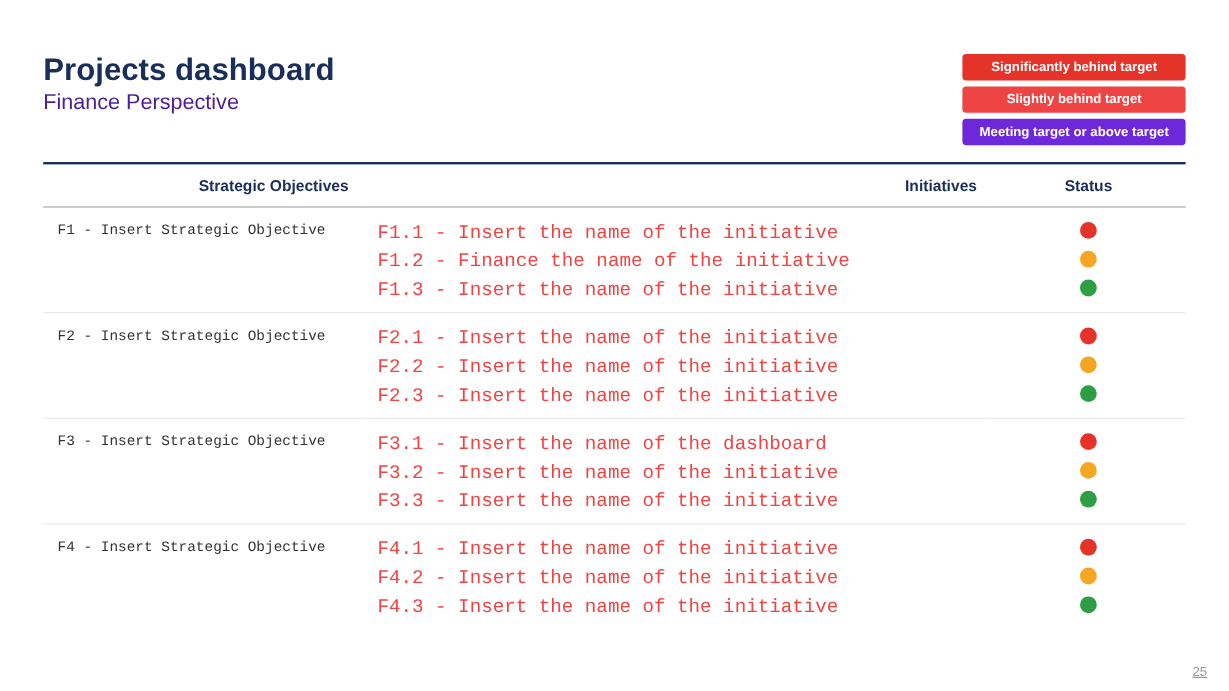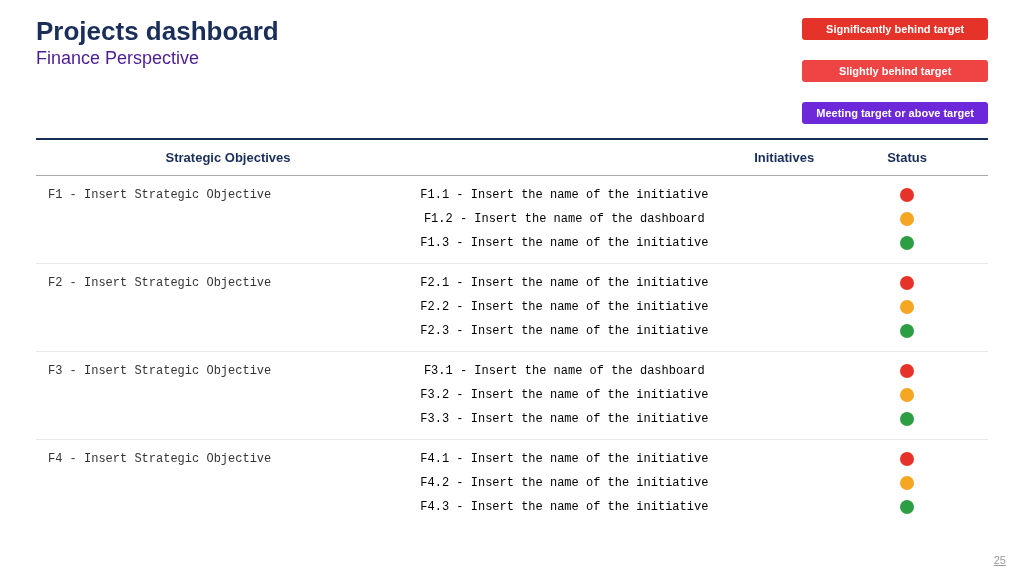--- a/index.html
+++ b/index.html
@@ -9,21 +9,21 @@
       background: #ffffff;
       font-family: Arial, sans-serif;
       overflow: hidden;
       position: relative;
     }
 
     .page {
       width: 1024px;
       height: 576px;
       background: #ffffff;
-      padding: 16px 36px 20px 36px;
+      padding: 43px 36px 20px 36px;
       position: relative;
     }
 
     
     .header {
       display: flex;
       justify-content: space-between;
       align-items: flex-start;
       margin-bottom: 14px;
     }
@@ -41,21 +41,21 @@
       font-size: 18px;
       font-weight: 400;
       color: #4c1d95;
       line-height: 1.3;
     }
 
     
     .legend {
       display: flex;
       flex-direction: column;
-      gap: 20px;
+      gap: 5px;
       margin-top: 2px;
     }
 
     .legend-item {
       padding: 5px 14px;
       border-radius: 3px;
       font-size: 11px;
       font-weight: 600;
       color: #ffffff;
       text-align: center;
@@ -131,24 +131,23 @@
       font-size: 12px;
       color: #333;
       vertical-align: top;
       padding-top: 12px;
       padding-left: 12px;
       border-top: 1px solid #e8e8e8;
     }
 
     .init-td {
       width: 55%;
-      font-size: 12px;
-      color: #000000;
+      font-size: 16px;
+      color: #ef4444;
       padding: 3px 12px;
-      text-align: center;
     }
 
     .init-td-first {
       padding-top: 12px;
       border-top: 1px solid #e8e8e8;
     }
 
     .stat-td {
       width: 17%;
       text-align: center;
@@ -192,21 +191,21 @@
           <th class="status-col">Status</th>
         </tr>
       </thead>
       <tbody id="table-body">
       <tr>
             <td rowspan="3" class="obj-td">F1 - Insert Strategic Objective</td>
             <td class="init-td init-td-first">F1.1 - Insert the name of the initiative</td>
             <td class="stat-td stat-td-first"><span class="dot dot-red"></span></td>
           </tr>
           <tr>
-            <td class="init-td">F1.2 - Insert the name of the dashboard</td>
+            <td class="init-td">F1.2 - Finance the name of the initiative</td>
             <td class="stat-td"><span class="dot dot-yellow"></span></td>
           </tr>
           <tr>
             <td class="init-td">F1.3 - Insert the name of the initiative</td>
             <td class="stat-td"><span class="dot dot-green"></span></td>
           </tr>
           <tr>
             <td colspan="3" style="padding: 3px;"></td>
           </tr>
           <tr>

